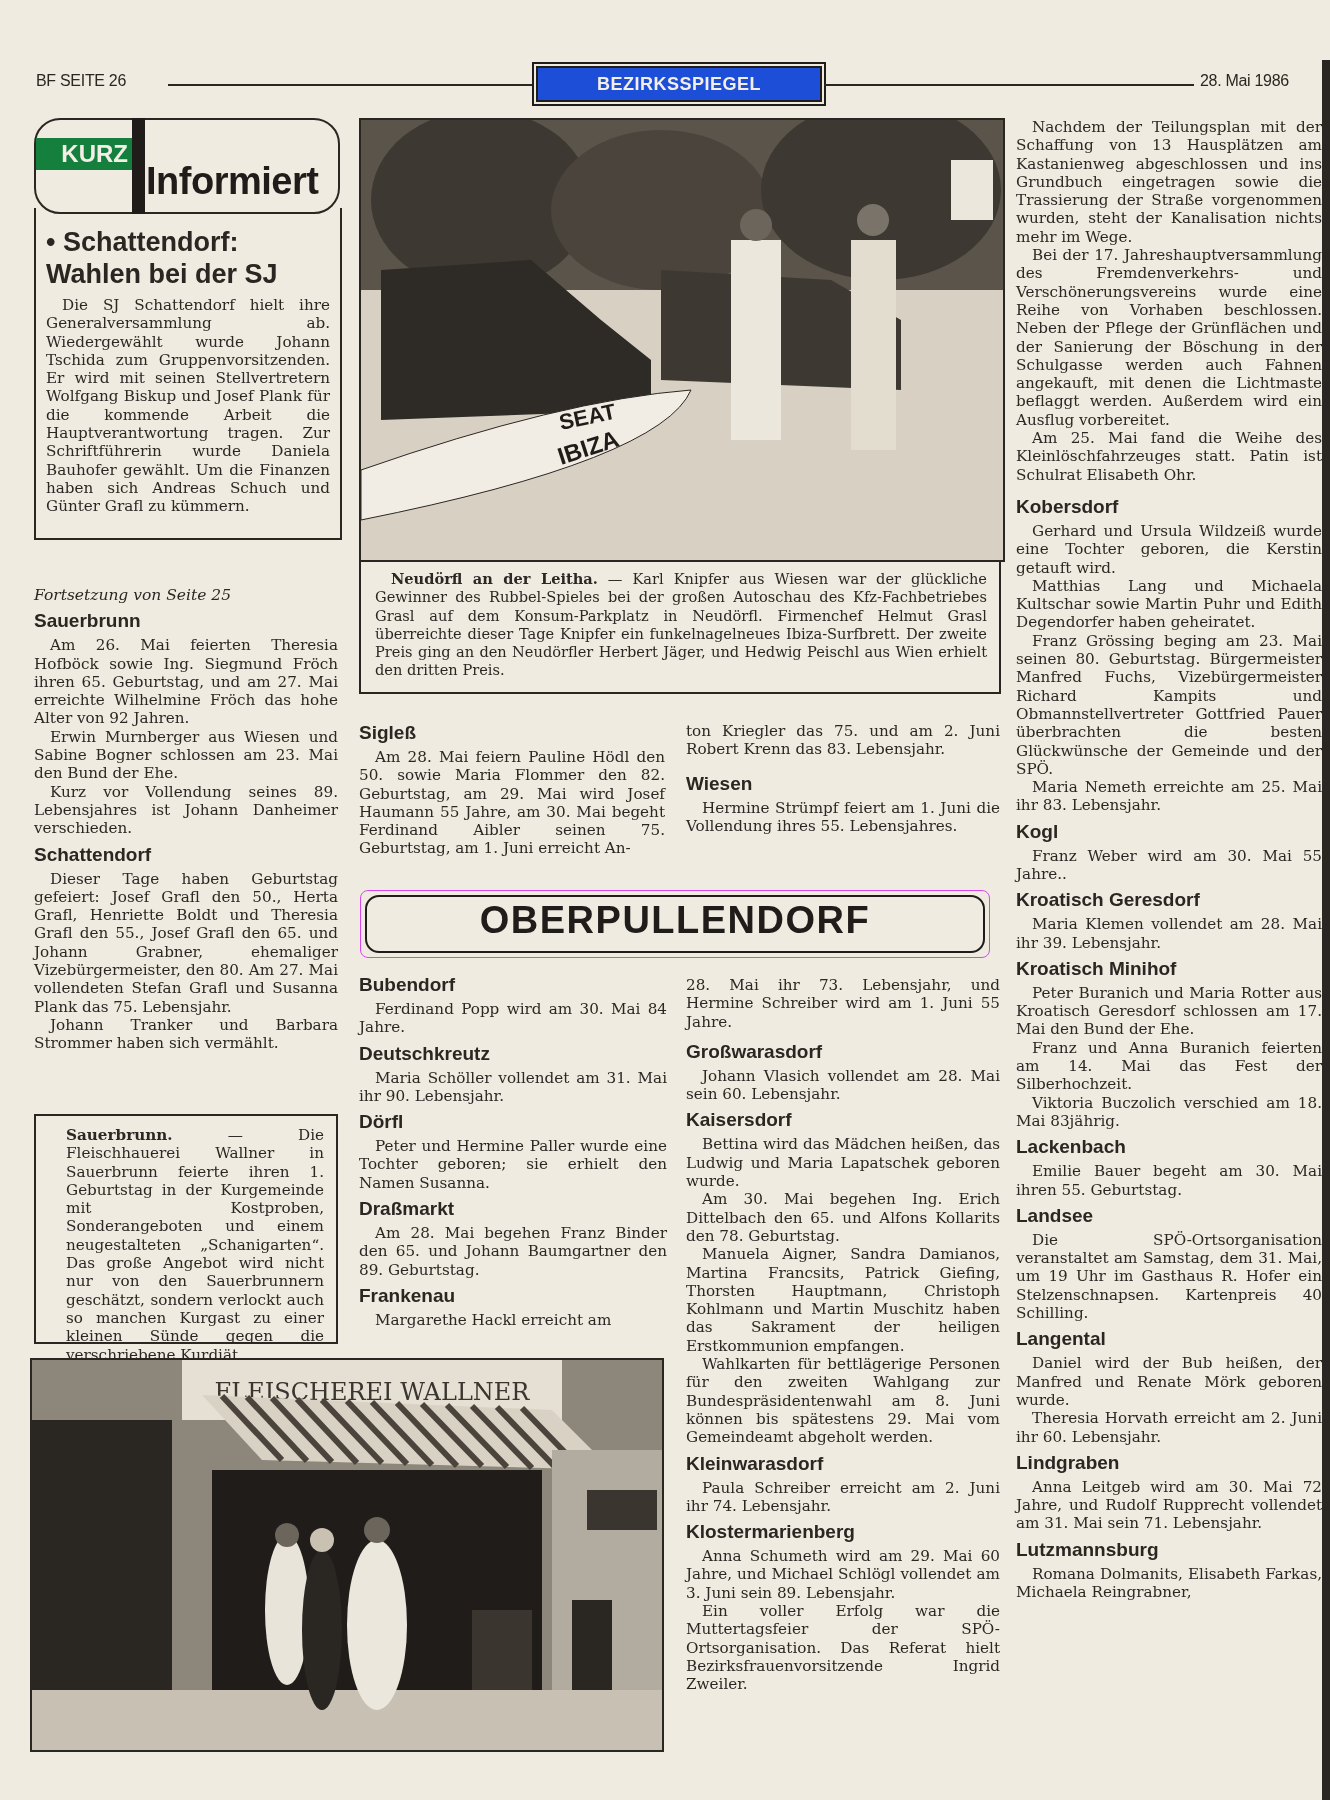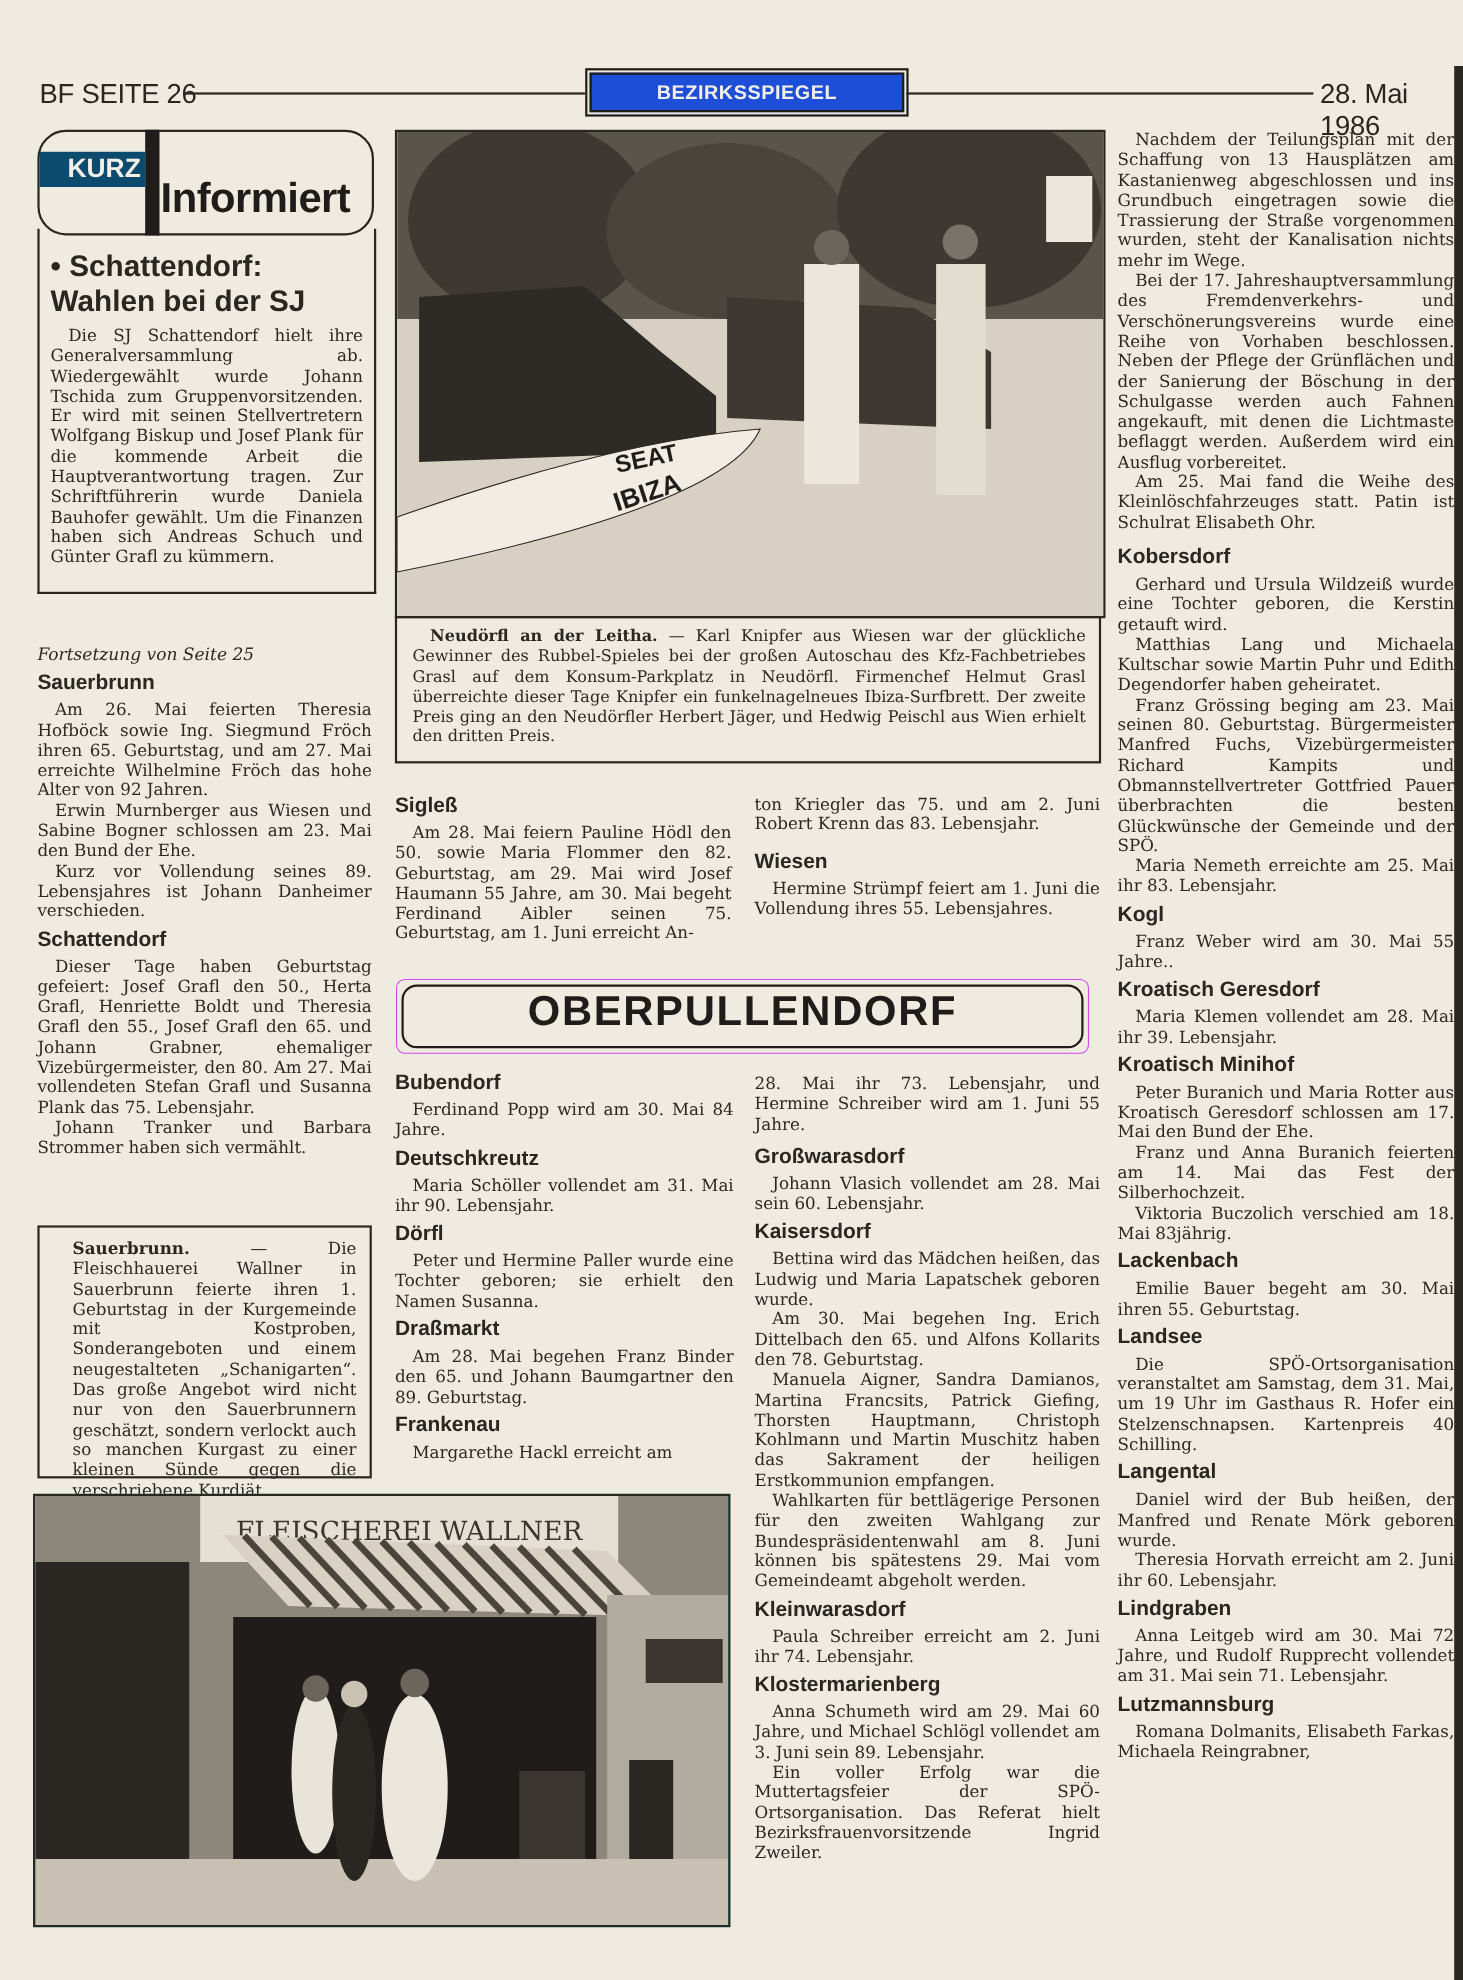--- a/index.html
+++ b/index.html
@@ -5,21 +5,21 @@
   html, body { margin:0; padding:0; }
   body {
     width:1330px; height:1800px; position:relative; overflow:hidden;
     background:#efebe1;
     font-family:"DejaVu Serif", serif;
     color:#2b2723;
   }
   
   .hdr-left, .hdr-right {
     position:absolute; top:72px; font-family:"Liberation Sans", sans-serif;
-    font-size:25px; color:#2a2622; letter-spacing:-0.3px;
+    font-size:16px; color:#2a2622; letter-spacing:-0.3px;
   }
   .hdr-left { left:36px; }
   .hdr-right { left:1200px; }
   .hdr-line { position:absolute; top:84px; height:2px; background:#2a2622; }
   .hdr-badge {
     position:absolute; left:536px; top:66px; width:282px; height:32px;
     background:#1d4ed8; border:2px solid #1f1c19; outline:2px solid #1f1c19; outline-offset:2px;
     color:#f3efe6; font-family:"Liberation Sans", sans-serif; font-weight:bold;
     font-size:18px; text-align:center; line-height:32px; letter-spacing:0.5px;
   }
@@ -29,21 +29,21 @@
   .kurz-box {
     position:absolute; left:34px; top:208px; width:304px; height:330px;
     border:2px solid #2a2622; border-top:none;
   }
   .kurz-head {
     position:absolute; left:34px; top:118px; width:302px; height:92px;
     border:2px solid #2a2622; border-radius:26px;
   }
   .kurz-stem { position:absolute; left:132px; top:118px; width:13px; height:96px; background:#1f1c19; }
   .kurz-label {
-    position:absolute; left:36px; top:138px; width:96px; height:32px; background:#0c4a6e;
+    position:absolute; left:36px; top:138px; width:96px; height:32px; background:#15803d;
     color:#f3efe6; font-family:"Liberation Sans", sans-serif; font-weight:bold; font-size:24px;
     line-height:32px; text-align:right; padding-right:4px; box-sizing:border-box;
   }
   .kurz-title {
     position:absolute; left:146px; top:160px; font-family:"Liberation Sans", sans-serif;
     font-weight:bold; font-size:38px; color:#1f1c19; letter-spacing:-0.5px;
   }
   .kurz-headline {
     position:absolute; left:46px; top:226px; width:290px; font-family:"Liberation Sans", sans-serif;
     font-weight:bold; font-size:27px; line-height:32px; color:#2a2622;

